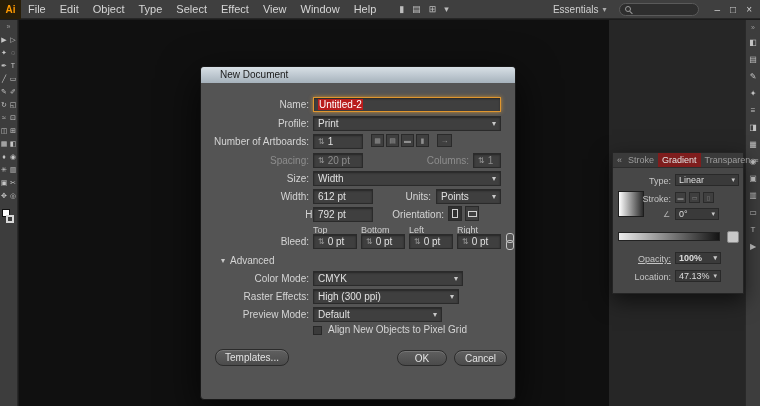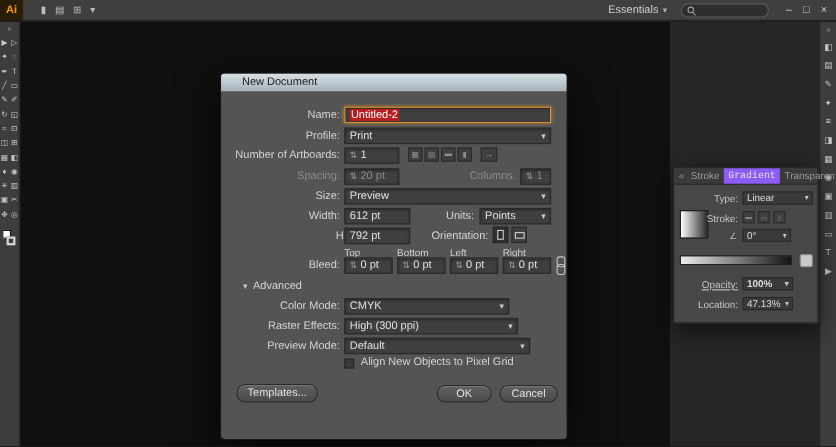--- a/index.html
+++ b/index.html
@@ -87,21 +87,21 @@
   .cb-lbl { position:absolute; left:127px; top:257px; font-size:10px; color:#d4d4d4; }
   .btn { position:absolute; height:17px; background:linear-gradient(#606060,#4b4b4b); border:1px solid #2b2b2b;
     border-radius:8px; color:#e3e3e3; font-size:10px; display:flex; align-items:center; justify-content:center;
     box-shadow:inset 0 1px 0 rgba(255,255,255,.14); cursor:default; }
   
   .gpanel { position:absolute; left:612px; top:152px; width:132px; height:142px; background:#474747;
     border:1px solid #242424; box-shadow:0 7px 20px rgba(0,0,0,.6); z-index:6; }
   .gtabs { height:15px; background:#3a3a3a; display:flex; align-items:stretch; font-size:9px;
     color:#9d9d9d; border-bottom:1px solid #2d2d2d; }
   .gtab { padding:0 4px; line-height:15px; white-space:nowrap; }
-  .gtab.active { background:#8b5cf6; color:#e2e2e2;font-family:Liberation Mono, monospace; }
+  .gtab.active { background:#7f1d1d; color:#e2e2e2; }
   .gtab-icons { margin-left:auto; display:flex; align-items:center; gap:3px; padding-right:3px;
     font-size:7px; color:#b5b5b5; }
   .glabel { position:absolute; font-size:9px; color:#c5c5c5; text-align:right; }
   .gfld { position:absolute; height:12px; background:#3a3a3a; border:1px solid #292929; color:#ddd;
     font-size:9px; display:flex; align-items:center; padding:0 3px; }
   .gfld.dd::after { font-size:7px; }
   .gswatch { position:absolute; left:5px; top:38px; width:26px; height:26px;
     background:linear-gradient(90deg,#ffffff,#2a2a2a); border:1px solid #1d1d1d; }
   .gstrokebtns { position:absolute; left:62px; top:39px; display:flex; gap:3px; }
   .gsbtn { width:11px; height:11px; background:#3f3f3f; border:1px solid #2a2a2a; color:#808080;
@@ -112,20 +112,32 @@
   .grevbtn { position:absolute; left:114px; top:78px; width:12px; height:12px; background:#c9c9c9;
     border:1px solid #8a8a8a; border-radius:2px; }
 </style>
 </head>
 <body>
 
 <div class="app">
 
   <div class="menubar">
     <div class="ai-logo">Ai</div>
+    <div class="menus">
+
+    <span class="menu-item">File</span>
+        <span class="menu-item">Edit</span>
+        <span class="menu-item">Object</span>
+        <span class="menu-item">Type</span>
+        <span class="menu-item">Select</span>
+        <span class="menu-item">Effect</span>
+        <span class="menu-item">View</span>
+        <span class="menu-item">Window</span>
+        <span class="menu-item">Help</span>
+      </div>
     <div class="appbar-icons">
 
     <span class="appbar-icon">▮</span>
         <span class="appbar-icon">▤</span>
         <span class="appbar-icon">⊞</span>
         <span class="appbar-icon">▾</span>
       </div>
     <div class="mb-spacer"></div>
     <div class="workspace">
       <span>Essentials</span>
@@ -232,21 +244,21 @@
     <div class="fld spin dim" style="left:112px;top:86px;width:50px;">
       <span>20 pt</span>
     </div>
     <span class="flabel dim" style="left:170px;width:98px;top:88px;">Columns:</span>
     <div class="fld spin dim" style="left:272px;top:86px;width:28px;">
       <span>1</span>
     </div>
 
     <span class="flabel" style="top:106px;">Size:</span>
     <div class="fld dd" style="left:112px;top:104px;width:188px;">
-      <span>Preview</span>
+      <span>Width</span>
     </div>
 
     <span class="flabel" style="top:124px;">Width:</span>
     <div class="fld" style="left:112px;top:122px;width:60px;">
       <span>612 pt</span>
     </div>
     <span class="flabel" style="left:170px;width:60px;top:124px;">Units:</span>
     <div class="fld dd" style="left:235px;top:122px;width:65px;">
       <span>Points</span>
     </div>
@@ -286,26 +298,26 @@
       <span class="tri">▾</span>
       <span>Advanced</span>
     </div>
 
     <span class="flabel" style="top:206px;">Color Mode:</span>
     <div class="fld dd" style="left:112px;top:204px;width:150px;">
       <span>CMYK</span>
     </div>
 
     <span class="flabel" style="top:224px;">Raster Effects:</span>
-    <div class="fld dd" style="left:112px;top:222px;width:158px;">
+    <div class="fld dd" style="left:112px;top:222px;width:146px;">
       <span>High (300 ppi)</span>
     </div>
 
     <span class="flabel" style="top:242px;">Preview Mode:</span>
-    <div class="fld dd" style="left:112px;top:240px;width:169px;">
+    <div class="fld dd" style="left:112px;top:240px;width:129px;">
       <span>Default</span>
     </div>
 
     <span class="cb"></span>
     <span class="cb-lbl">Align New Objects to Pixel Grid</span>
 
     <div class="btn" style="left:14px;top:282px;width:74px;">Templates...</div>
     <div class="btn" style="left:196px;top:283px;width:50px;height:16px;">OK</div>
     <div class="btn" style="left:253px;top:283px;width:53px;height:16px;">Cancel</div>
   </div>

